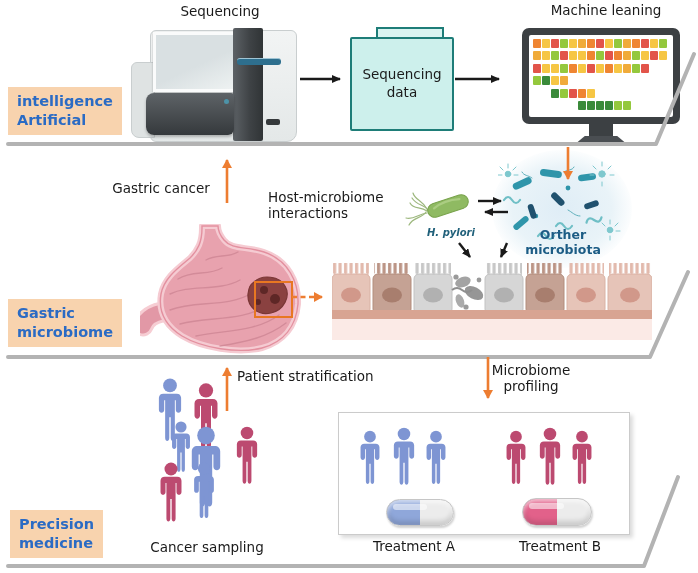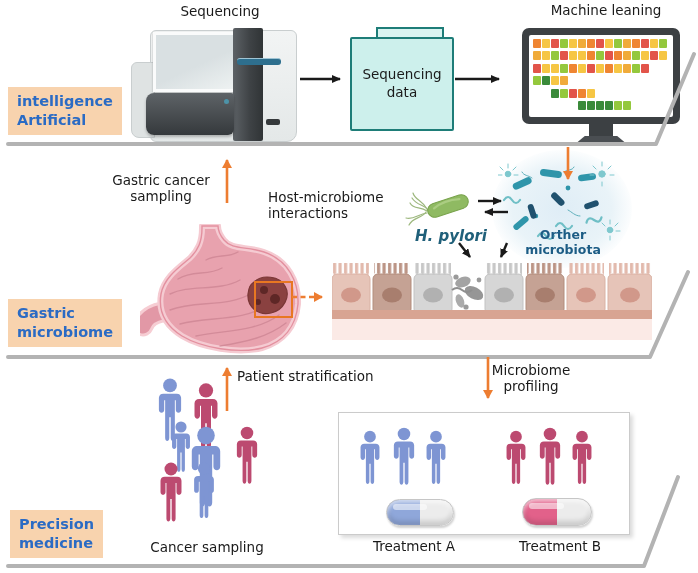--- a/index.html
+++ b/index.html
@@ -36,21 +36,21 @@
   
   .mon-frame{left:522px;top:28px;width:158px;height:96px;background:#3c4043;border-radius:7px;z-index:3;}
   .mon-screen{left:529px;top:35px;width:144px;height:82px;background:#ffffff;border-radius:2px;padding:4px;box-sizing:border-box;z-index:4;}
   .mon-neck{left:589px;top:124px;width:24px;height:13px;background:#3c4043;z-index:3;}
   .mon-base{left:574px;top:136px;width:54px;height:9px;background:#4a4e52;clip-path:polygon(20% 0,80% 0,100% 100%,0 100%);z-index:3;}
   .hm-row{height:9px;margin-bottom:3.4px;white-space:nowrap;}
   .hm-cell{display:inline-block;width:8px;height:9px;margin-right:1px;border-radius:1px;vertical-align:top;}
   
   .halo{left:492px;top:150px;width:140px;height:118px;z-index:1;border-radius:50%;
        background:radial-gradient(ellipse at center,#dfedf6 0%,#e9f3f8 50%,rgba(255,255,255,0) 74%);}
-  .hpylori-label{position:absolute;font-size:15px;font-weight:bold;font-style:italic;color:#20607a;z-index:6;}
+  .hpylori-label{position:absolute;font-size:10px;font-weight:bold;font-style:italic;color:#20607a;z-index:6;}
   .microbiota-label{position:absolute;font-size:12.5px;font-weight:bold;color:#1c5c85;z-index:6;}
   .tumor-box{left:254px;top:281px;width:35px;height:33px;border:2.5px solid #e87722;z-index:5;background:transparent;}
   .treat-box{left:338px;top:412px;width:290px;height:121px;background:#fff;border:1.5px solid #cbcbcb;
        box-shadow:3px 3px 4px rgba(0,0,0,.14);z-index:2;}
   .capsule{position:absolute;border-radius:999px;border:1px solid #c6c6c6;z-index:4;
        background:linear-gradient(to right,var(--half) 0 50%,#ececec 50% 100%);
        box-shadow:inset 0 3px 4px rgba(255,255,255,.6),inset 0 -4px 5px rgba(0,0,0,.14),1px 2px 2px rgba(0,0,0,.18);}
   .capsule::before{content:"";position:absolute;left:9%;top:14%;width:52%;height:24%;
        background:rgba(255,255,255,.55);border-radius:999px;}
   .person{position:absolute;}
@@ -101,23 +101,22 @@
       <div class="hm-row" style="margin-left: 0px;"><span class="hm-cell" style="background: rgb(240, 171, 58);"></span><span class="hm-cell" style="background: rgb(246, 198, 68);"></span><span class="hm-cell" style="background: rgb(148, 200, 61);"></span><span class="hm-cell" style="background: rgb(226, 84, 74);"></span><span class="hm-cell" style="background: rgb(246, 198, 68);"></span><span class="hm-cell" style="background: rgb(246, 198, 68);"></span><span class="hm-cell" style="background: rgb(239, 133, 50);"></span><span class="hm-cell" style="background: rgb(148, 200, 61);"></span><span class="hm-cell" style="background: rgb(226, 84, 74);"></span><span class="hm-cell" style="background: rgb(239, 133, 50);"></span><span class="hm-cell" style="background: rgb(240, 171, 58);"></span><span class="hm-cell" style="background: rgb(148, 200, 61);"></span><span class="hm-cell" style="background: rgb(246, 198, 68);"></span><span class="hm-cell" style="background: rgb(226, 84, 74);"></span><span class="hm-cell" style="background: rgb(246, 198, 68);"></span></div>
       <div class="hm-row" style="margin-left: 0px;"><span class="hm-cell" style="background: rgb(226, 84, 74);"></span><span class="hm-cell" style="background: rgb(246, 198, 68);"></span><span class="hm-cell" style="background: rgb(246, 198, 68);"></span><span class="hm-cell" style="background: rgb(148, 200, 61);"></span><span class="hm-cell" style="background: rgb(239, 133, 50);"></span><span class="hm-cell" style="background: rgb(246, 198, 68);"></span><span class="hm-cell" style="background: rgb(226, 84, 74);"></span><span class="hm-cell" style="background: rgb(246, 198, 68);"></span><span class="hm-cell" style="background: rgb(239, 133, 50);"></span><span class="hm-cell" style="background: rgb(246, 198, 68);"></span><span class="hm-cell" style="background: rgb(240, 171, 58);"></span><span class="hm-cell" style="background: rgb(148, 200, 61);"></span><span class="hm-cell" style="background: rgb(226, 84, 74);"></span></div>
       <div class="hm-row" style="margin-left: 0px;"><span class="hm-cell" style="background: rgb(148, 200, 61);"></span><span class="hm-cell" style="background: rgb(58, 138, 58);"></span><span class="hm-cell" style="background: rgb(246, 198, 68);"></span><span class="hm-cell" style="background: rgb(240, 171, 58);"></span></div>
       <div class="hm-row" style="margin-left: 18px;"><span class="hm-cell" style="background: rgb(58, 138, 58);"></span><span class="hm-cell" style="background: rgb(148, 200, 61);"></span><span class="hm-cell" style="background: rgb(226, 84, 74);"></span><span class="hm-cell" style="background: rgb(239, 133, 50);"></span><span class="hm-cell" style="background: rgb(246, 198, 68);"></span></div>
       <div class="hm-row" style="margin-left: 45px;"><span class="hm-cell" style="background: rgb(58, 138, 58);"></span><span class="hm-cell" style="background: rgb(58, 138, 58);"></span><span class="hm-cell" style="background: rgb(58, 138, 58);"></span><span class="hm-cell" style="background: rgb(58, 138, 58);"></span><span class="hm-cell" style="background: rgb(148, 200, 61);"></span><span class="hm-cell" style="background: rgb(148, 200, 61);"></span></div>
     </div>
   <div class="abs mon-neck"></div>
   <div class="abs mon-base"></div>
 </div>
 
-<div class="label center" style="left:102px;top:172px;width:118px;">
+<div class="label center" style="left:102px;top:180px;width:118px;">
   <div>Gastric cancer</div>
-  <div>sampling</div>
 </div>
 
 <div class="label" style="left:268px;top:189px;width:190px;">Host-microbiome interactions</div>
 
 <div class="abs halo"></div>
 
 <svg class="inline-art" style="left:400px;top:186px;" width="82" height="44" viewBox="0 0 82 44">
   <g fill="none" stroke="#9db87e" stroke-width="1.2" stroke-linecap="round">
     <path d="M27,25 C20,20 14,24 10,17"></path>
     <path d="M27,27 C18,28 14,34 6,32"></path>

